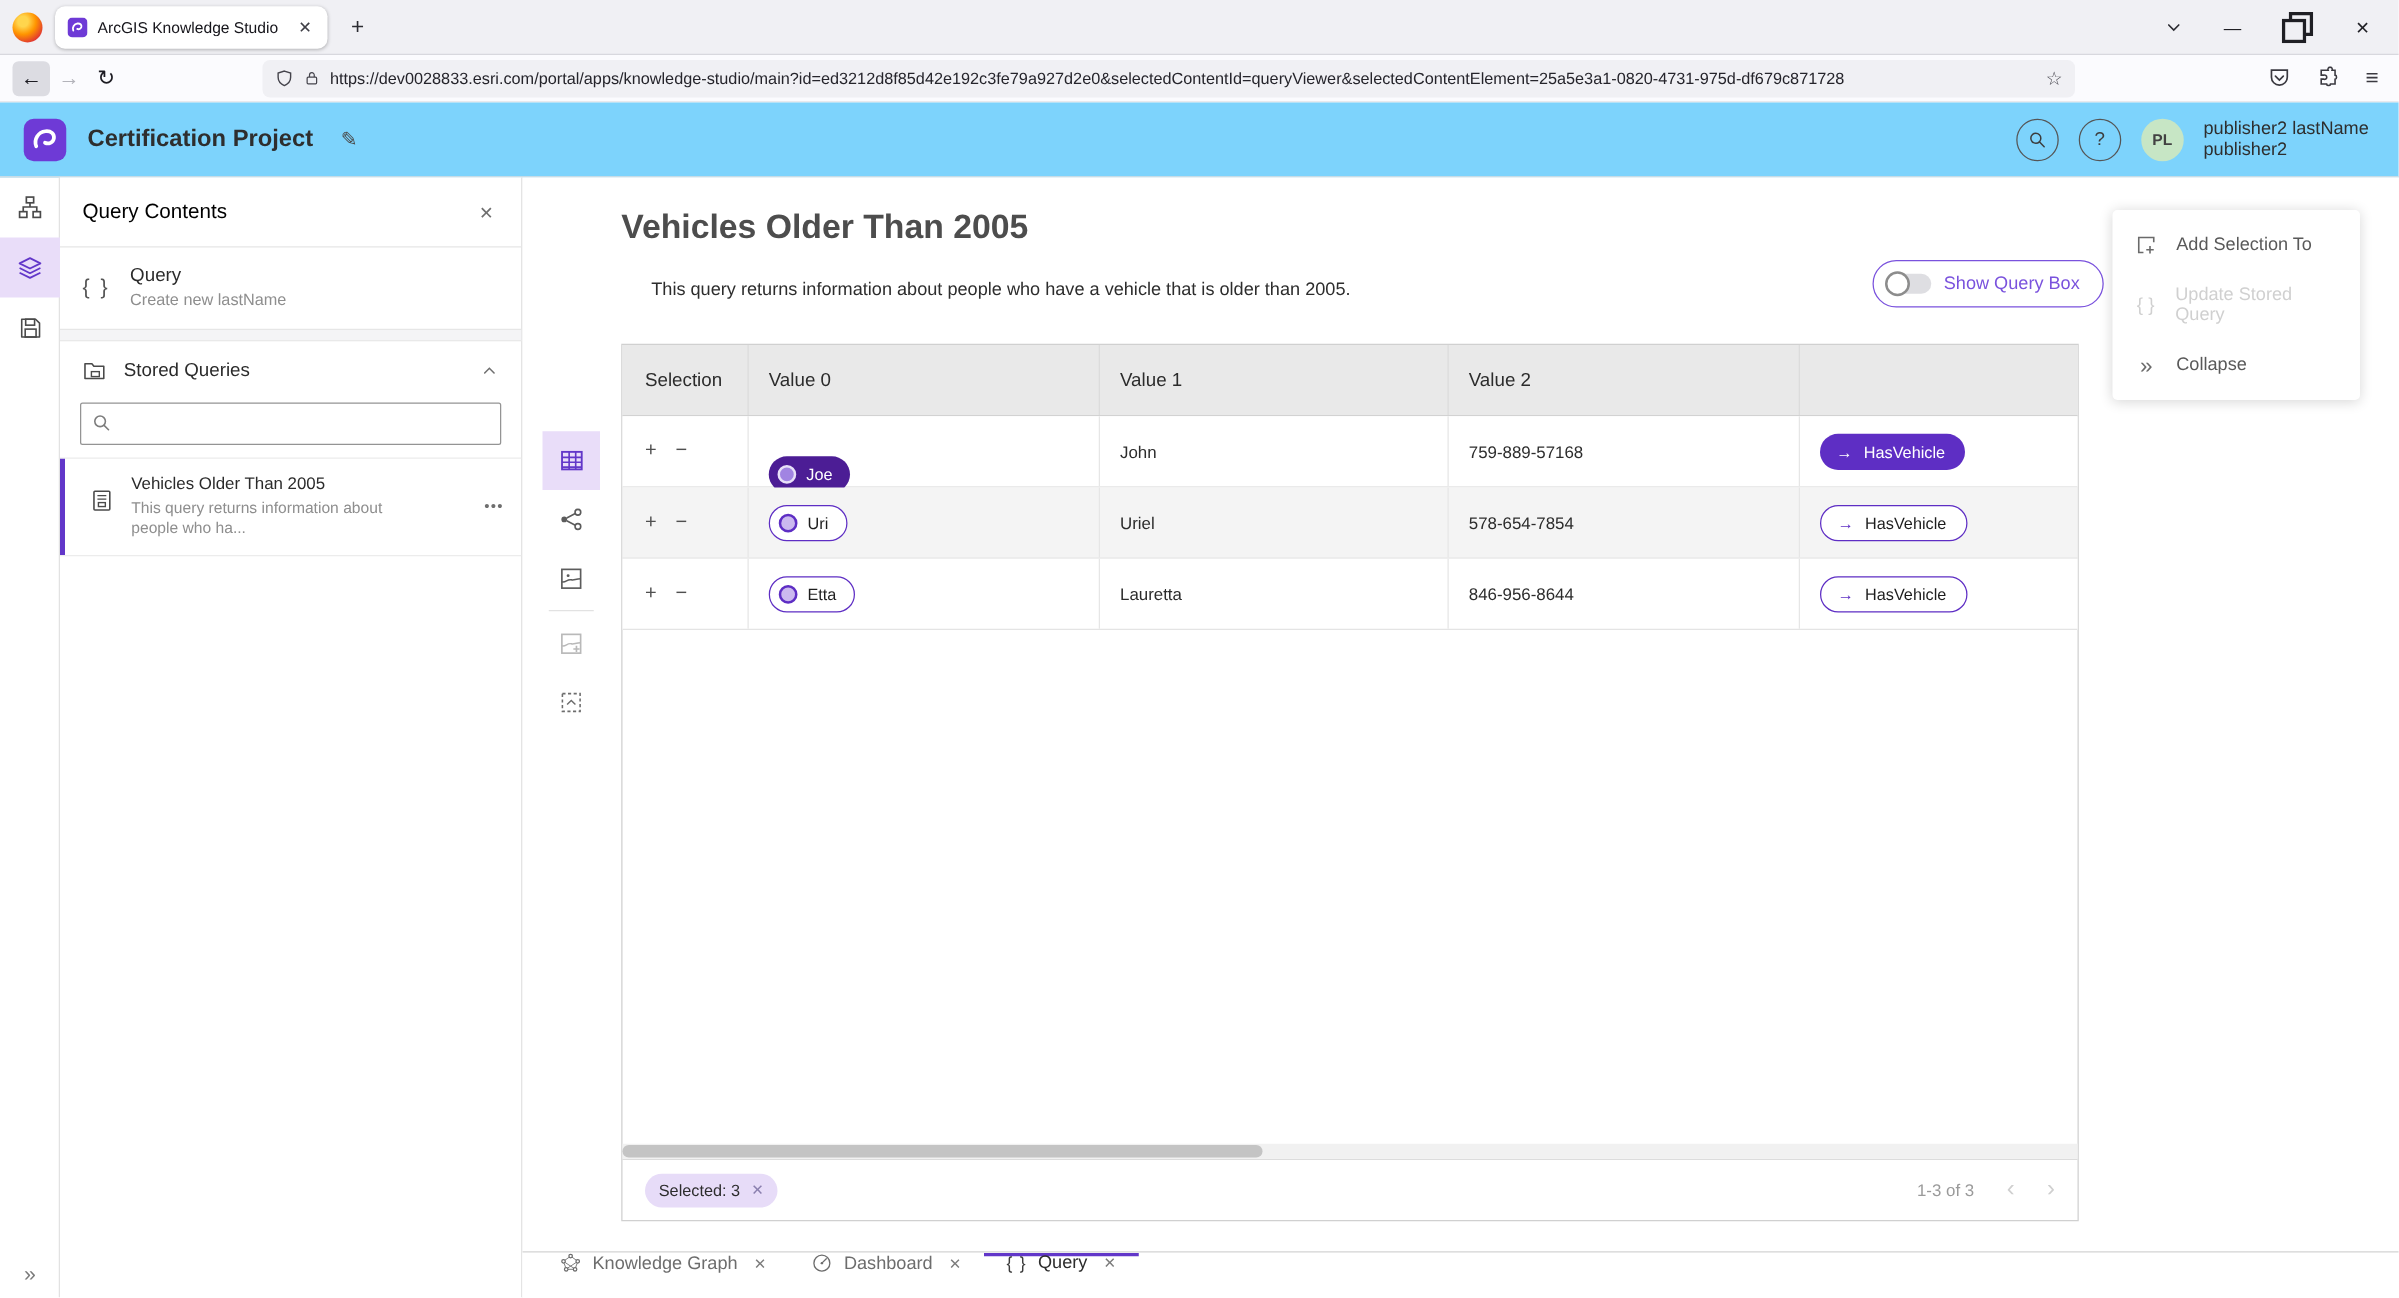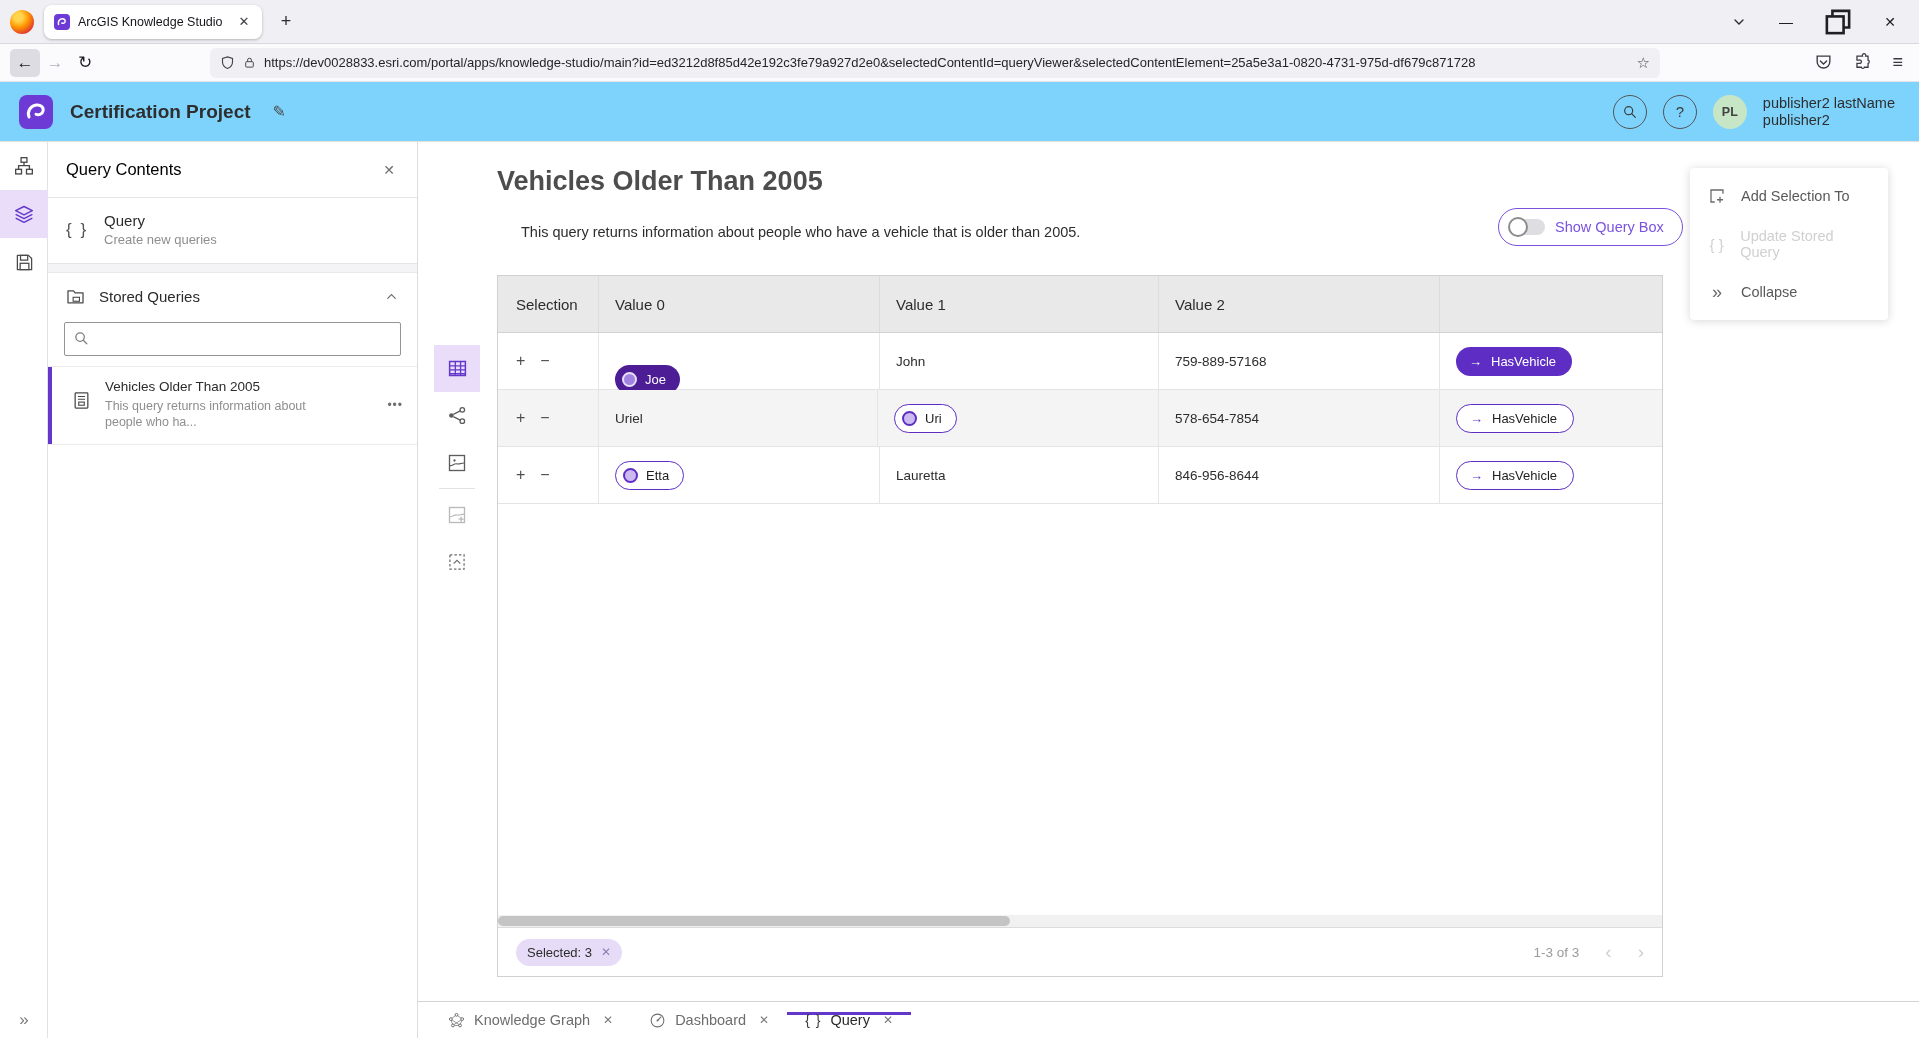--- a/index.html
+++ b/index.html
@@ -127,21 +127,21 @@
 
   
   .ctxmenu { position:absolute; left:1272px; top:26px; width:198px; background:#fff; border-radius:4px;
     box-shadow:0 1px 10px rgba(0,0,0,.16); padding:4px 0; }
   .ctx-item { height:48px; display:flex; align-items:center; gap:13px; padding:0 16px; font-size:14.5px; color:#595959; }
   .ctx-item .ci-icon { width:22px; display:flex; justify-content:center; color:#6a6a6a; font-size:15px; }
   .ctx-item.disabled, .ctx-item.disabled .ci-icon { color:#d0d0d0; }
 
   
   .bottombar { position:absolute; left:0; right:0; bottom:0; height:37px; background:#fff; border-top:1px solid #d4d4d4;
-    display:flex; align-items:center; padding-left:12px; }
+    display:flex; align-items:flex-start; padding-left:12px; }
   .btab { display:flex; align-items:center; gap:9px; padding:0 18px; font-size:14.5px; color:#6d6d6d; }
   .btab .tab-x { font-size:12px; color:#7c7c7c; margin-left:4px; }
   .btab.active { color:#2c2c2c; box-shadow:inset 0 3px 0 #6237c9; }
   .btab .braces-sm { font-size:14px; letter-spacing:1px; color:#3c3c3c; }
 </style>
 </head>
 <body>
 
 <div class="screen">
 
@@ -251,21 +251,21 @@
 
     <div class="panel">
       <div class="panel-head">
         <span class="panel-title">Query Contents</span>
         <span class="x-btn">✕</span>
       </div>
       <div class="query-item">
         <span class="braces-icon">{ }</span>
         <div>
           <div class="qi-title">Query</div>
-          <div class="qi-sub">Create new queries</div>
+          <div class="qi-sub">Create new lastName</div>
         </div>
       </div>
       <div class="section-gap"></div>
       <div class="stored-head">
         <svg width="19" height="19" viewBox="0 0 24 24">
           <path d="M2.5 5h7l2 2.5h10V20h-19z" fill="none" stroke="#4a4a4a" stroke-width="1.6" stroke-linejoin="round"></path>
           <rect x="9" y="13" width="8" height="5" fill="none" stroke="#4a4a4a" stroke-width="1.4"></rect>
         </svg>
         <span class="stored-title">Stored Queries</span>
         <svg width="15" height="15" viewBox="0 0 24 24">
@@ -373,27 +373,27 @@
           </div>
         </div>
 
         <div class="t-row t-body-row alt">
           <div class="t-cell c0">
               <span class="pm">
             <span>+</span>
             <span>−</span>
               </span>
           </div>
-          <div class="t-cell c2">Uriel</div>
           <div class="t-cell c1">
               <span class="entity-pill pill-outline">
             <span class="dot"></span>
             <span>Uri</span>
               </span>
           </div>
+          <div class="t-cell c2">Uriel</div>
           <div class="t-cell c3">578-654-7854</div>
           <div class="t-cell c4">
               <span class="rel-pill rel-outline">
             <span class="rel-arrow">→</span>
             <span>HasVehicle</span>
               </span>
           </div>
         </div>
 
         <div class="t-row t-body-row">

